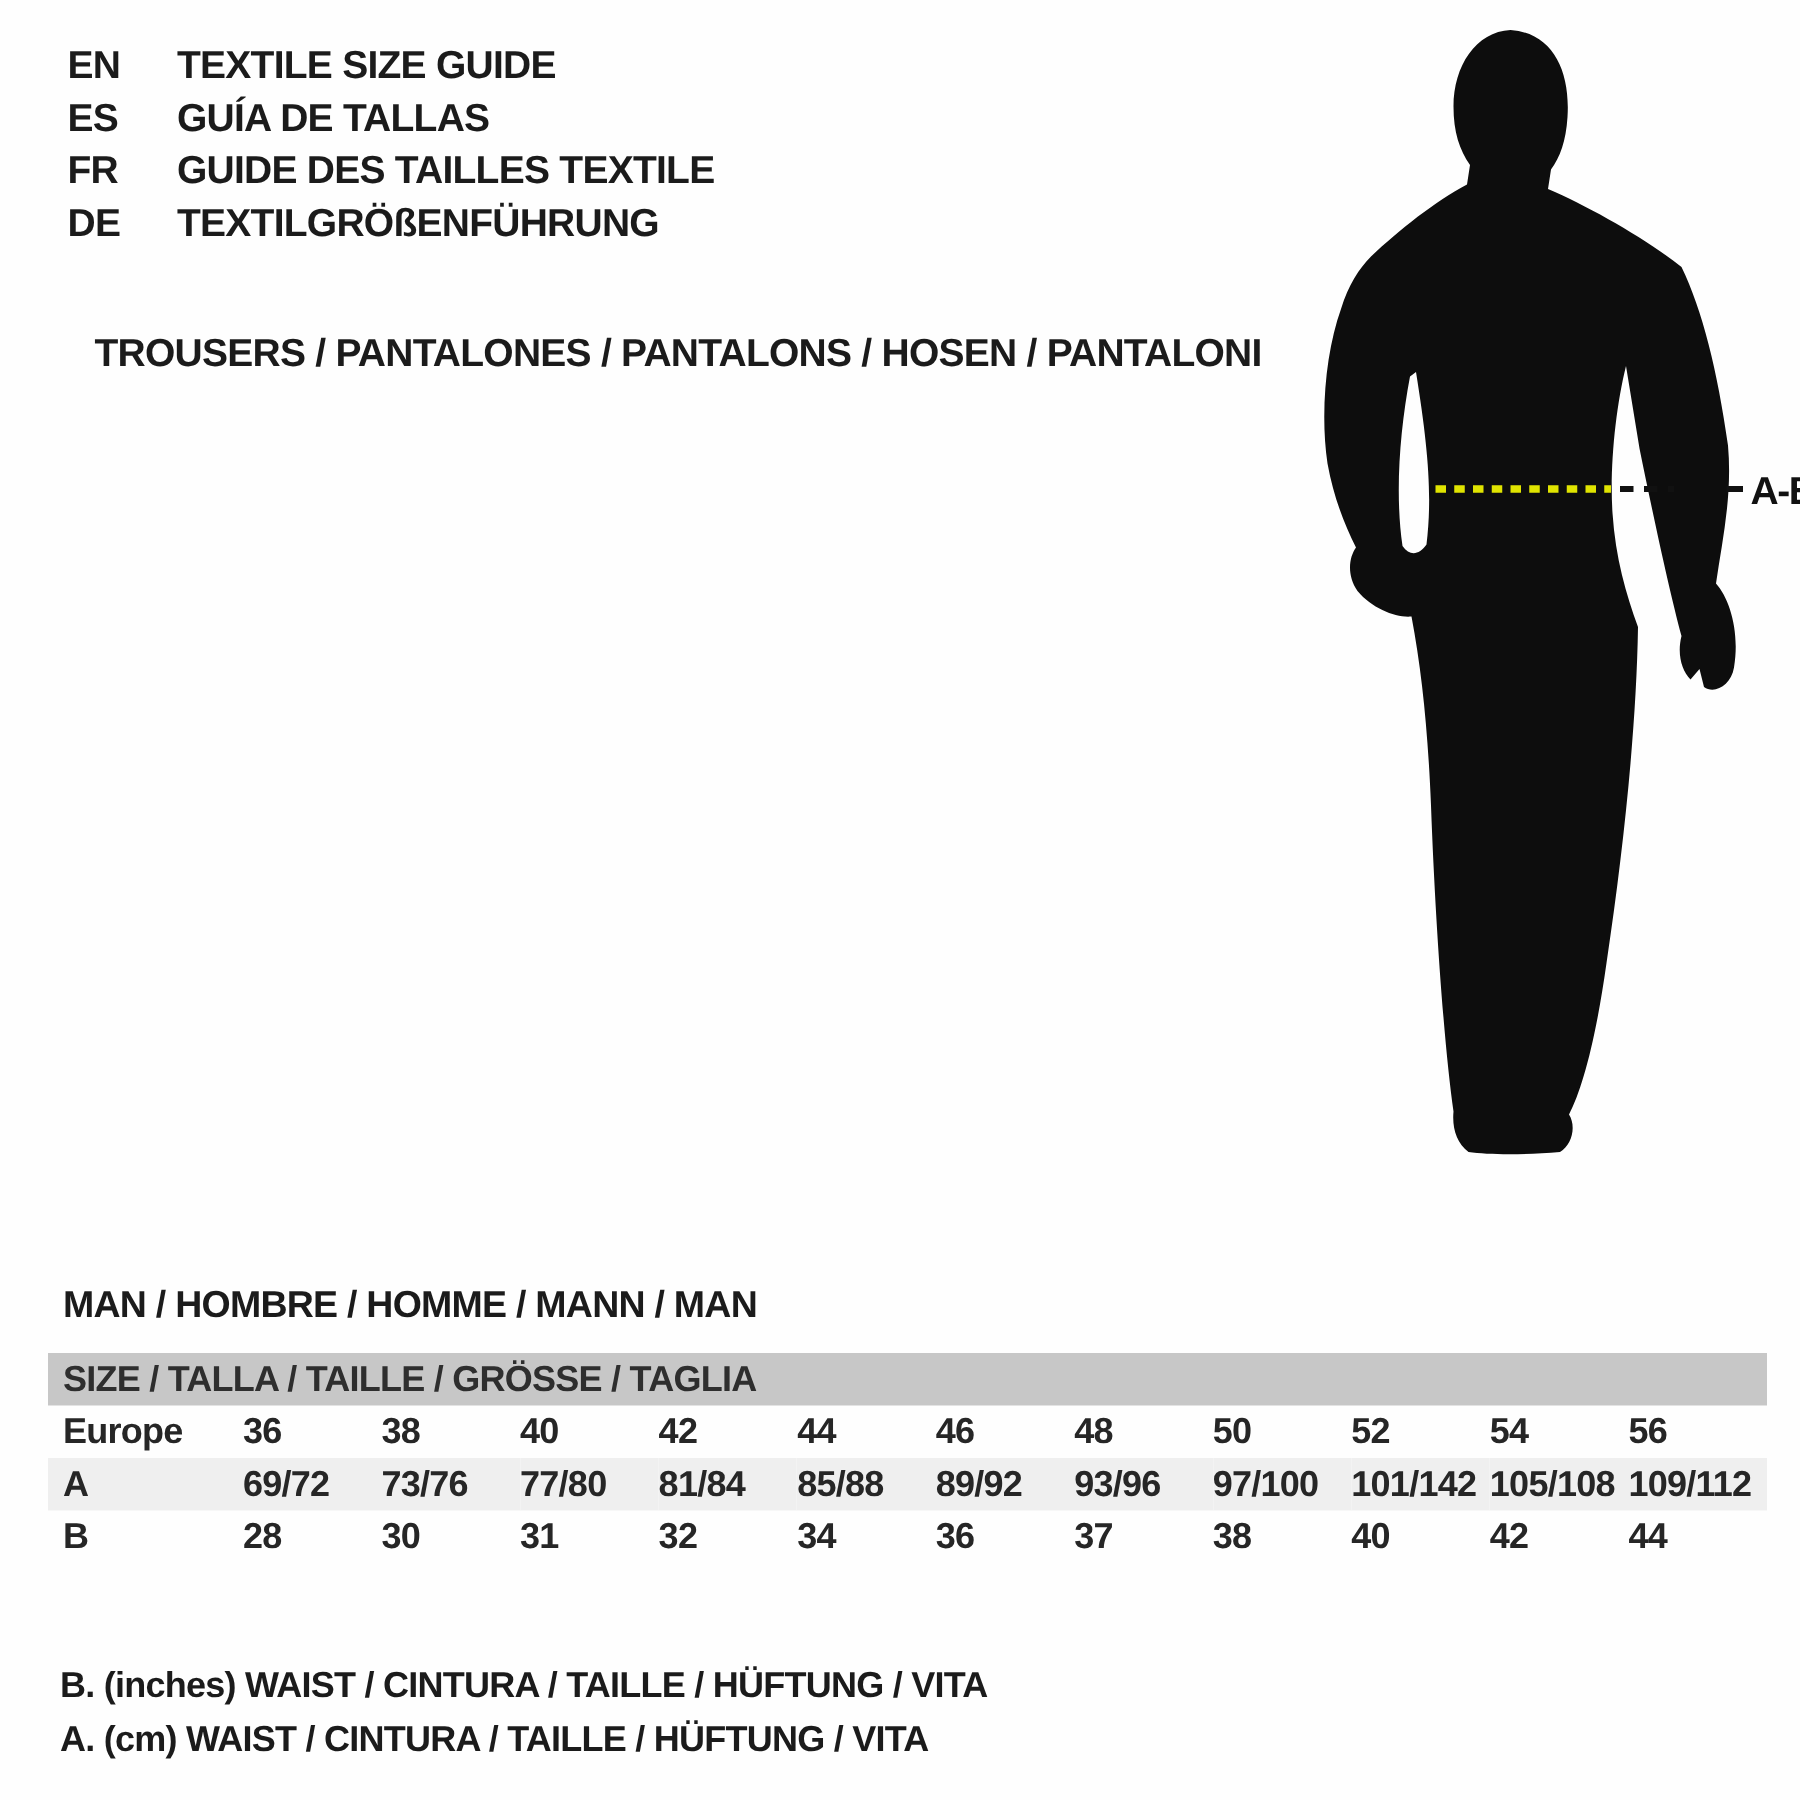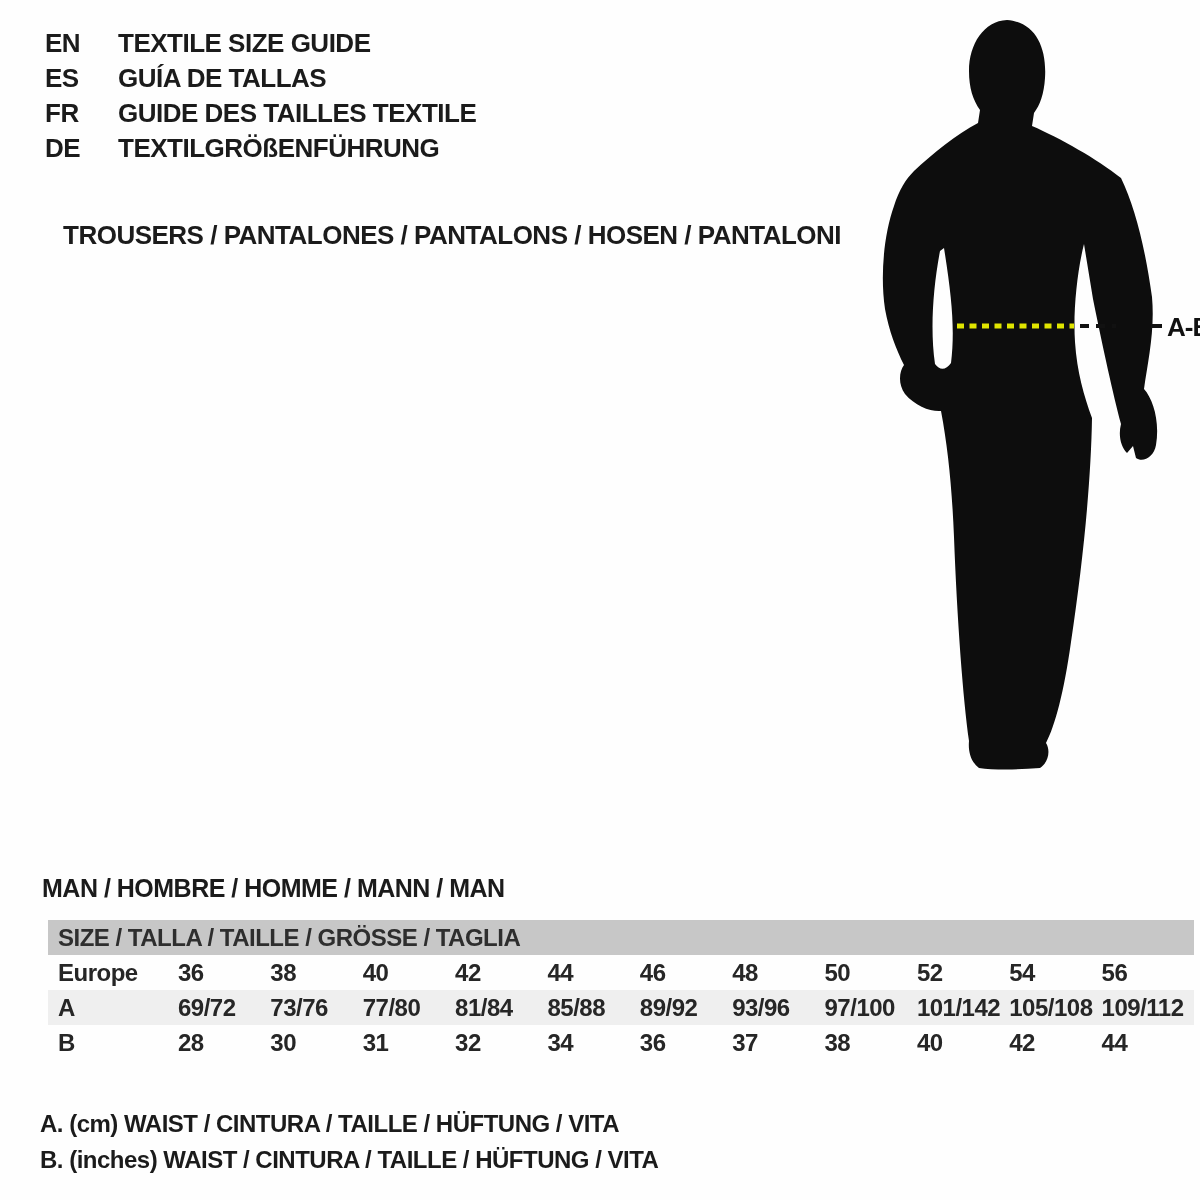--- a/index.html
+++ b/index.html
@@ -41,26 +41,26 @@
   .dotline{stroke:var(--dot-color);stroke-width:5;stroke-dasharray:7 5.5;fill:none;}
   .dashline{stroke:#111;stroke-width:4;stroke-dasharray:9 7;fill:none;}
   .dashshort{stroke:#111;stroke-width:4;fill:none;}
   .measure-label{
     font-family:"Liberation Sans", sans-serif;
     font-size:26px;font-weight:700;letter-spacing:-1px;fill:#111;
   }
   
   .section-title{
     position:absolute;left:42px;top:856px;
-    font-size:25px;font-weight:700;letter-spacing:-0.5px;white-space:nowrap;margin-top:18px;
+    font-size:25px;font-weight:700;letter-spacing:-0.5px;white-space:nowrap;
   }
   .size-table{
-    position:absolute;left:48px;top:902px;width:1146px;
+    position:absolute;left:32px;top:902px;width:1146px;
     border-collapse:collapse;table-layout:fixed;
-    font-size:24px;font-weight:700;letter-spacing:-0.5px;color:#262626;margin-top:18px;
+    font-size:24px;font-weight:700;letter-spacing:-0.5px;color:#262626;
   }
   .size-table col.c-label{width:130px;}
   .size-table th,.size-table td{
     height:35px;padding:0;vertical-align:middle;
     font-weight:700;text-align:left;white-space:nowrap;
   }
   .size-table .tablehead{
     background:var(--header-bg);
     text-align:left;padding-left:10px;color:#2e2e2e;
   }
@@ -209,17 +209,17 @@
           <td>37</td>
           <td>38</td>
           <td>40</td>
           <td>42</td>
           <td>44</td>
         </tr>
       </tbody>
   </table>
 
   <div class="footnotes">
+    <div class="footnote">B. (inches) WAIST / CINTURA / TAILLE / HÜFTUNG / VITA</div>
     <div class="footnote">A. (cm) WAIST / CINTURA / TAILLE / HÜFTUNG / VITA</div>
-    <div class="footnote">B. (inches) WAIST / CINTURA / TAILLE / HÜFTUNG / VITA</div>
   </div>
 
 </div>
 
 </body></html>

